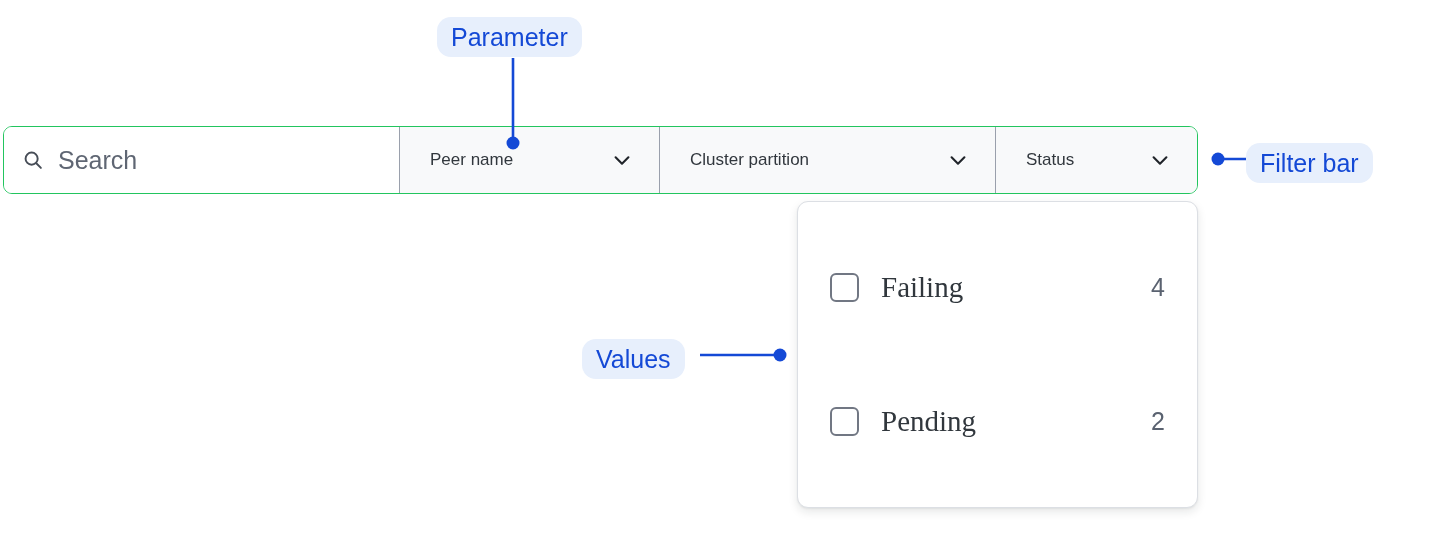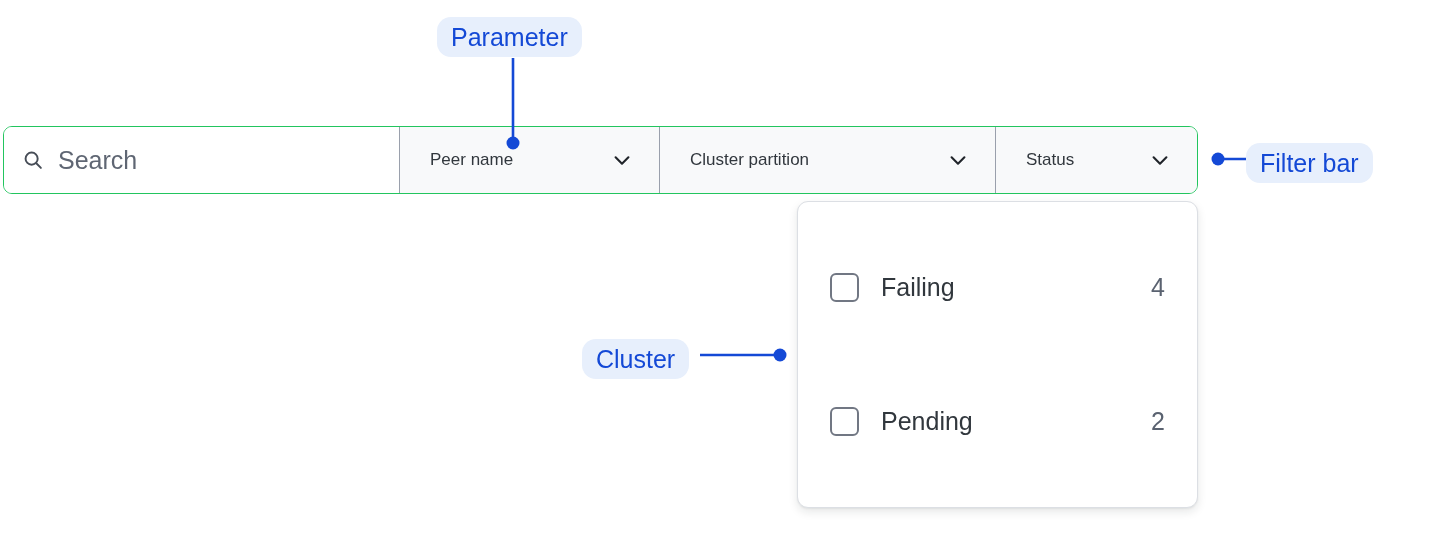--- a/index.html
+++ b/index.html
@@ -126,24 +126,25 @@
     flex: 0 0 auto;
     width: 29px;
     height: 29px;
     box-sizing: border-box;
     border: 2px solid #717783;
     border-radius: 6px;
     background: #ffffff;
   }
 
   .value-label {
-    font-size: 25px;
+    font-size: 29px;
     color: #31373d;
     flex: 1 1 auto;
     white-space: nowrap;
+    font-family: Liberation Serif, serif;
   }
 
   .value-count {
     font-size: 25px;
     color: #5a6270;
     text-align: right;
     min-width: 16px;
   }
 
   
@@ -233,15 +234,15 @@
 
   <line x1="700" y1="355" x2="776" y2="355" stroke="#1449d6" stroke-width="2.6"></line>
   <circle cx="780" cy="355" r="6.5" fill="#1449d6"></circle>
 
   <circle cx="1218" cy="159" r="6.5" fill="#1449d6"></circle>
   <line x1="1222" y1="159" x2="1302" y2="159" stroke="#1449d6" stroke-width="2.6"></line>
 </svg>
 
 <div id="anno-parameter" class="anno-pill">Parameter</div>
 
-<div id="anno-values" class="anno-pill">Cluster</div>
+<div id="anno-values" class="anno-pill">Values</div>
 
 <div id="anno-filterbar" class="anno-pill">Filter bar</div>
 
 </body></html>

